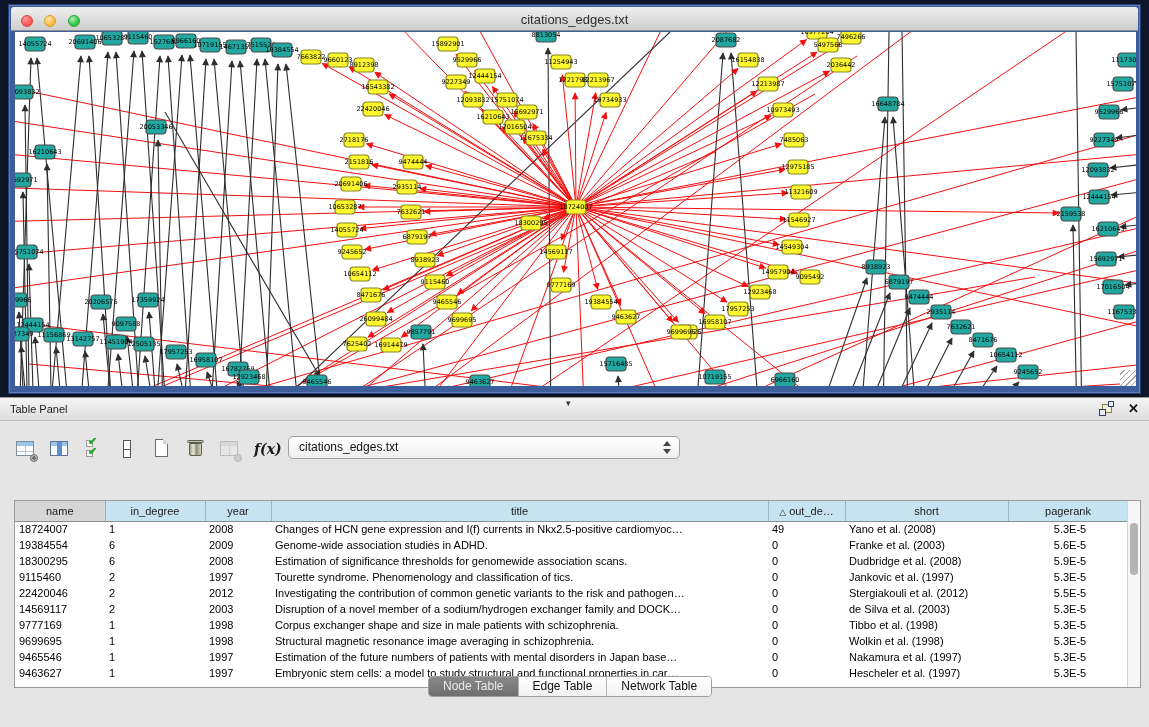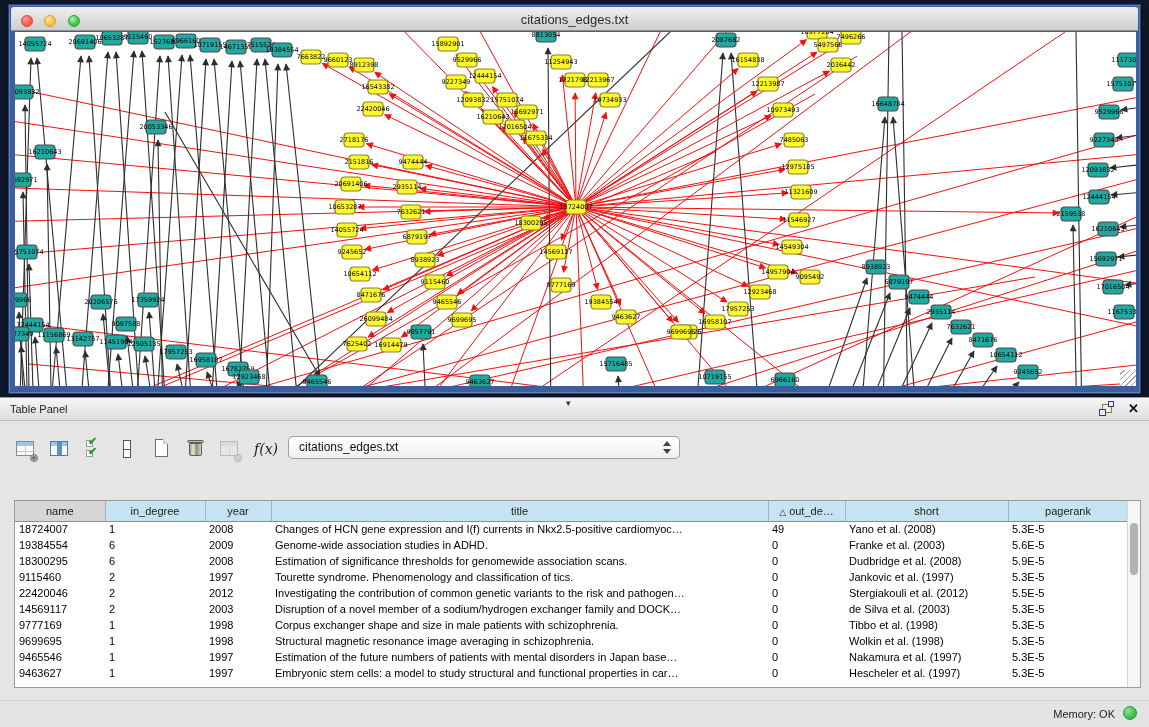--- a/index.html
+++ b/index.html
@@ -61,37 +61,37 @@
   .icon-new-table .page:before { content:""; position:absolute; right:-1px; top:-1px; border-style:solid; border-width:0 5px 5px 0; border-color:#e5e5e5 #e5e5e5 #cfcfcf #cfcfcf; }
   .icon-delete-table .bin { position:absolute; left:3px; top:5px; width:13px; height:13px;
     background:linear-gradient(to right,#9f9f8a,#e8e8d8 30%,#8f8f7a 60%,#d8d8c8); border:1px solid #5e5e50; border-radius:1px 1px 2px 2px; }
   .icon-delete-table .lid { position:absolute; left:1px; top:2px; width:17px; height:3px; background:linear-gradient(#efefdf,#8f8f7a); border:1px solid #5e5e50; border-radius:2px; }
   .icon-delete-column { opacity:.55; }
   .icon-delete-column .mini-table { background:
       linear-gradient(to bottom, #cfcfcf 0 4px, transparent 4px),
       linear-gradient(to right, transparent 0 8px, #c6c6c6 8px 9px, transparent 9px);
     background-color:#e9e9e9; border:1px solid #9a9a9a; }
   .icon-delete-column .xdot { position:absolute; right:-2px; bottom:-2px; width:8px; height:8px; border-radius:50%; background:#bdbdbd; border:1px solid #8d8d8d; }
-  .icon-fx { font-family:"DejaVu Serif", serif; font-style:italic; font-weight:normal; font-size:14px; color:#1a1a1a; width:30px !important; padding-top:3px; }
+  .icon-fx { font-family:"DejaVu Serif", serif; font-style:italic; font-weight:bold; font-size:14px; color:#1a1a1a; width:30px !important; padding-top:3px; }
 
   .combo { position:absolute; left:288px; top:8px; width:392px; height:23px;
     background:linear-gradient(#ffffff,#f0f0f0); border:1px solid #a0a0a0; border-radius:5px;
     font-size:12px; color:#111; line-height:21px; padding-left:10px; }
   .stepper { position:absolute; right:8px; top:4px; }
   .stepper i { display:block; width:0; height:0; border-left:4px solid transparent; border-right:4px solid transparent; }
   .stepper .up { border-bottom:5px solid #444; margin-bottom:3px; }
   .stepper .dn { border-top:5px solid #444; }
 
   .tablewrap { position:absolute; left:14px; top:86px; width:1127px; height:188px; background:#fff; border:1px solid #9b9b9b;margin-top:16px; }
   table.data { border-collapse:collapse; table-layout:fixed; width:1113px; font-size:11px; }
   table.data th { height:20px; background:#c5e3f0; border-right:1px solid #9fb6c0; border-bottom:1px solid #8e8e8e;
     font-weight:normal; color:#1c1c1c; text-align:center; overflow:hidden; white-space:nowrap; }
   table.data th.gray { background:#d6d6d6; border-right-color:#aaa; }
   table.data td { height:16px; padding:0 0 0 4px; color:#000; overflow:hidden; white-space:nowrap; text-overflow:clip; }
-  .c0{width:90px;} .c1{width:100px;} .c2{width:66px;} .c3{width:497px;} .c4{width:77px;} .c5{width:163px;} .c6{width:120px;}
+  .c0{width:90px;} .c1{width:100px;} .c2{width:66px;} .c3{width:497px;} .c4{width:77px;} .c5{width:163px;} .c6{width:120px;text-align:center;}
   .sort-tri { font-size:9px; margin-right:3px; color:#333; }
   .vscroll { position:absolute; right:0; top:0; width:13px; height:100%; background:#f6f6f6; border-left:1px solid #d4d4d4; }
   .vthumb { position:absolute; left:2px; top:22px; width:8px; height:52px; background:#b3b3b3; border-radius:4px; }
 
   .tabs { position:absolute; left:428px; top:278px; height:21px; display:flex; border:1px solid #9f9f9f; border-radius:4px; overflow:hidden; background:#fdfdfd; }
   .tab { height:100%; padding:0 14px; font-size:12px; line-height:19px; color:#111;
     background:linear-gradient(#ffffff,#f1f1f1); border-right:1px solid #b5b5b5; }
   .tab:last-child { border-right:none; }
   .tab.active { background:linear-gradient(#8a8a8a,#6e6e6e); color:#e9e9e9; }
 
@@ -912,19 +912,20 @@
               <td class="c5">Hescheler et al. (1997)</td>
               <td class="c6">5.3E-5</td>
             </tr>
           </tbody>
       </table>
       <div class="vscroll">
         <div class="vthumb"></div>
       </div>
     </div>
 
-
-    <div class="statusbar">
-      <span class="memory">Memory: OK</span>
-      <span class="memdot"></span>
-    </div>
+    <div class="tabs" id="tabs">
+        <span class="tab active">Node Table</span>
+        <span class="tab">Edge Table</span>
+        <span class="tab">Network Table</span>
+      </div>
+
   </div>
 </div>
 
 </body></html>

